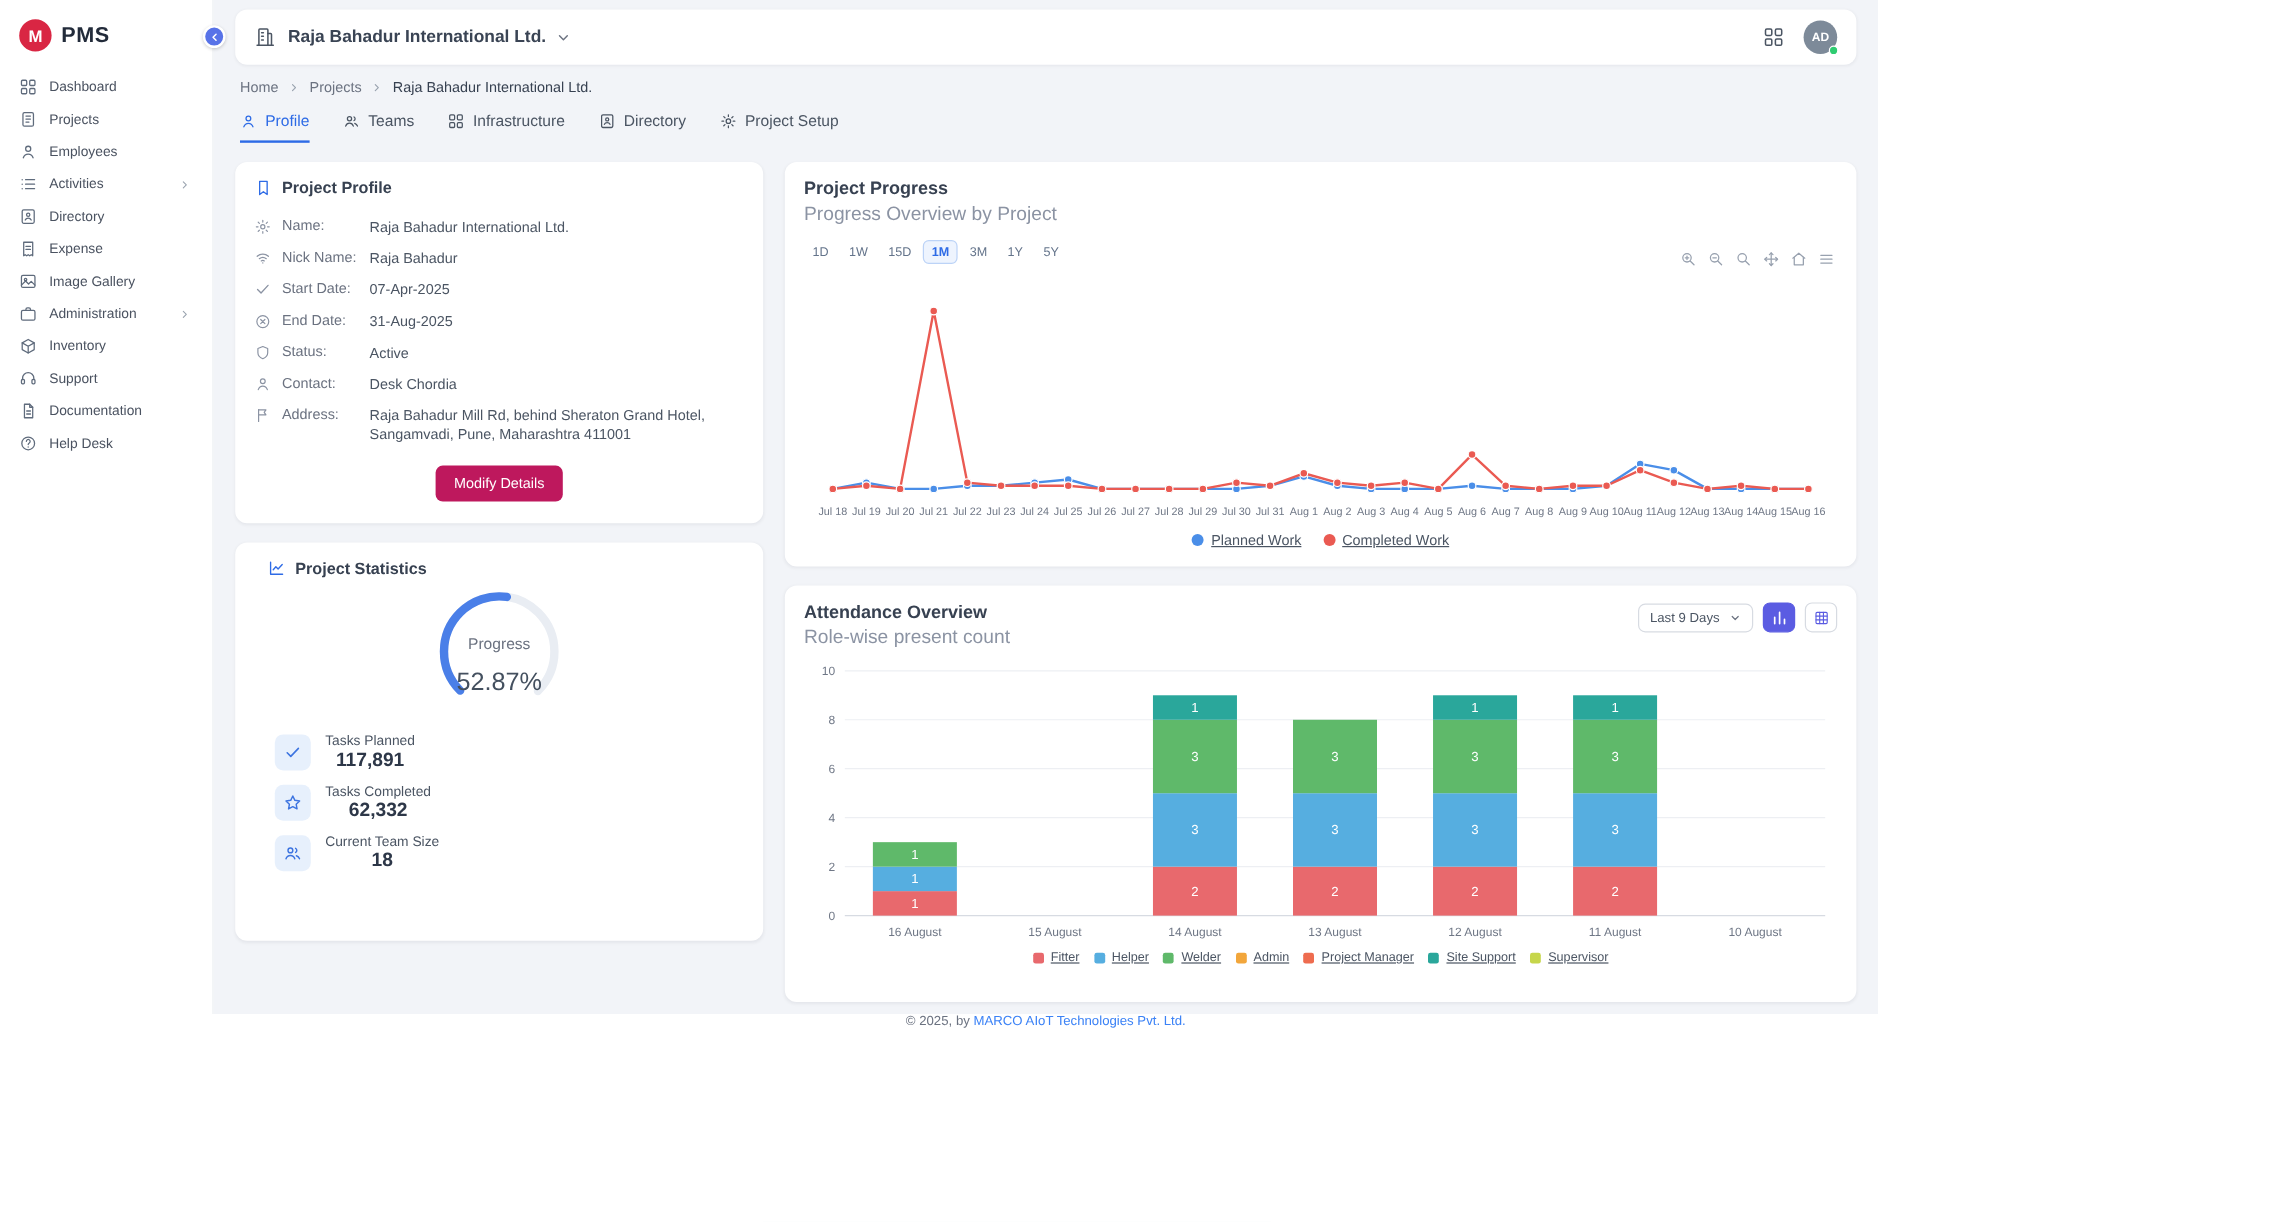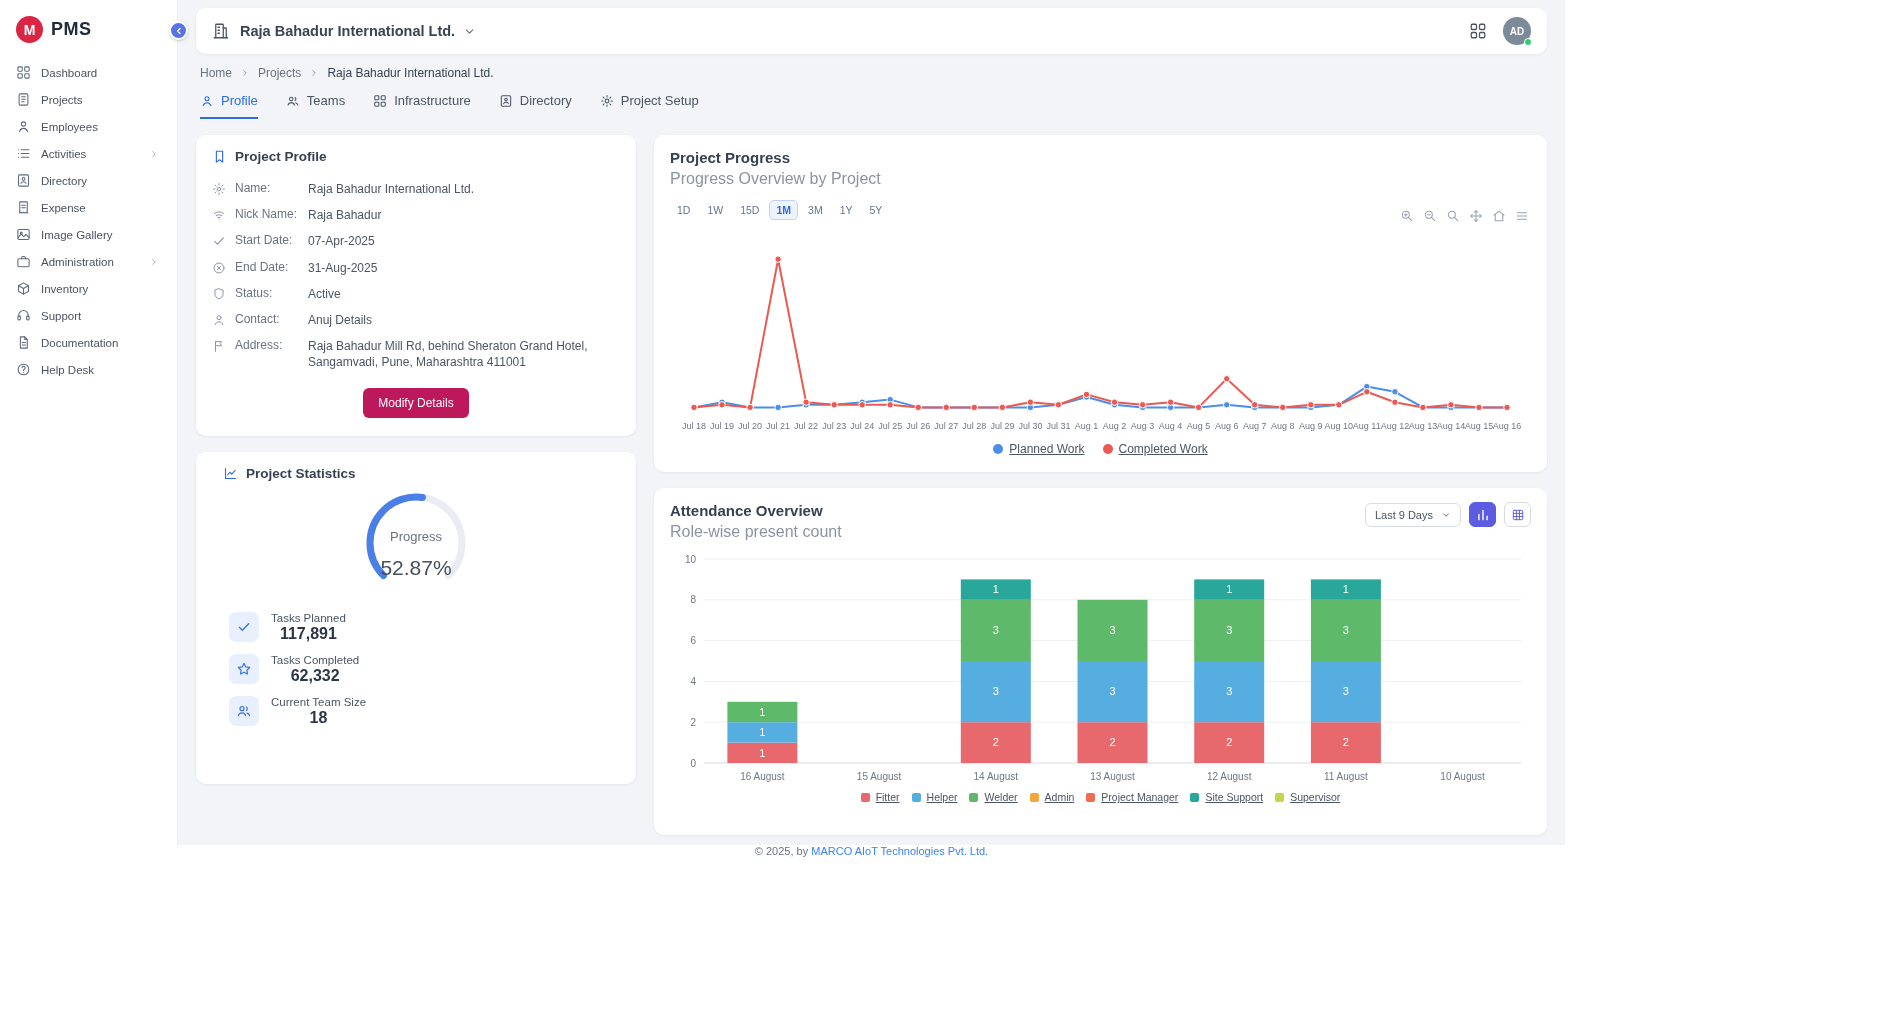--- a/index.html
+++ b/index.html
@@ -425,21 +425,21 @@
               <span class="fvalue">Active</span>
             </div>
             <div class="field-row">
               <span class="ficon">
                   <svg viewBox="0 0 24 24" fill="none" stroke="currentColor" stroke-width="1.7" stroke-linecap="round" stroke-linejoin="round">
                     <circle cx="12" cy="8" r="3.4"></circle>
                     <path d="M5.5 20c1.2-3.4 3.6-5 6.5-5s5.3 1.6 6.5 5"></path>
                   </svg>
                 </span>
               <span class="flabel">Contact:</span>
-              <span class="fvalue">Anuj Details</span>
+              <span class="fvalue">Desk Chordia</span>
             </div>
             <div class="field-row">
               <span class="ficon">
                   <svg viewBox="0 0 24 24" fill="none" stroke="currentColor" stroke-width="1.7" stroke-linecap="round" stroke-linejoin="round">
                     <path d="M6 21V4"></path>
                     <path d="M6 4.5h10.5L14 8l2.5 3.5H6"></path>
                   </svg>
                 </span>
               <span class="flabel">Address:</span>
               <span class="fvalue">Raja Bahadur Mill Rd, behind Sheraton Grand Hotel, Sangamvadi, Pune, Maharashtra 411001</span>

